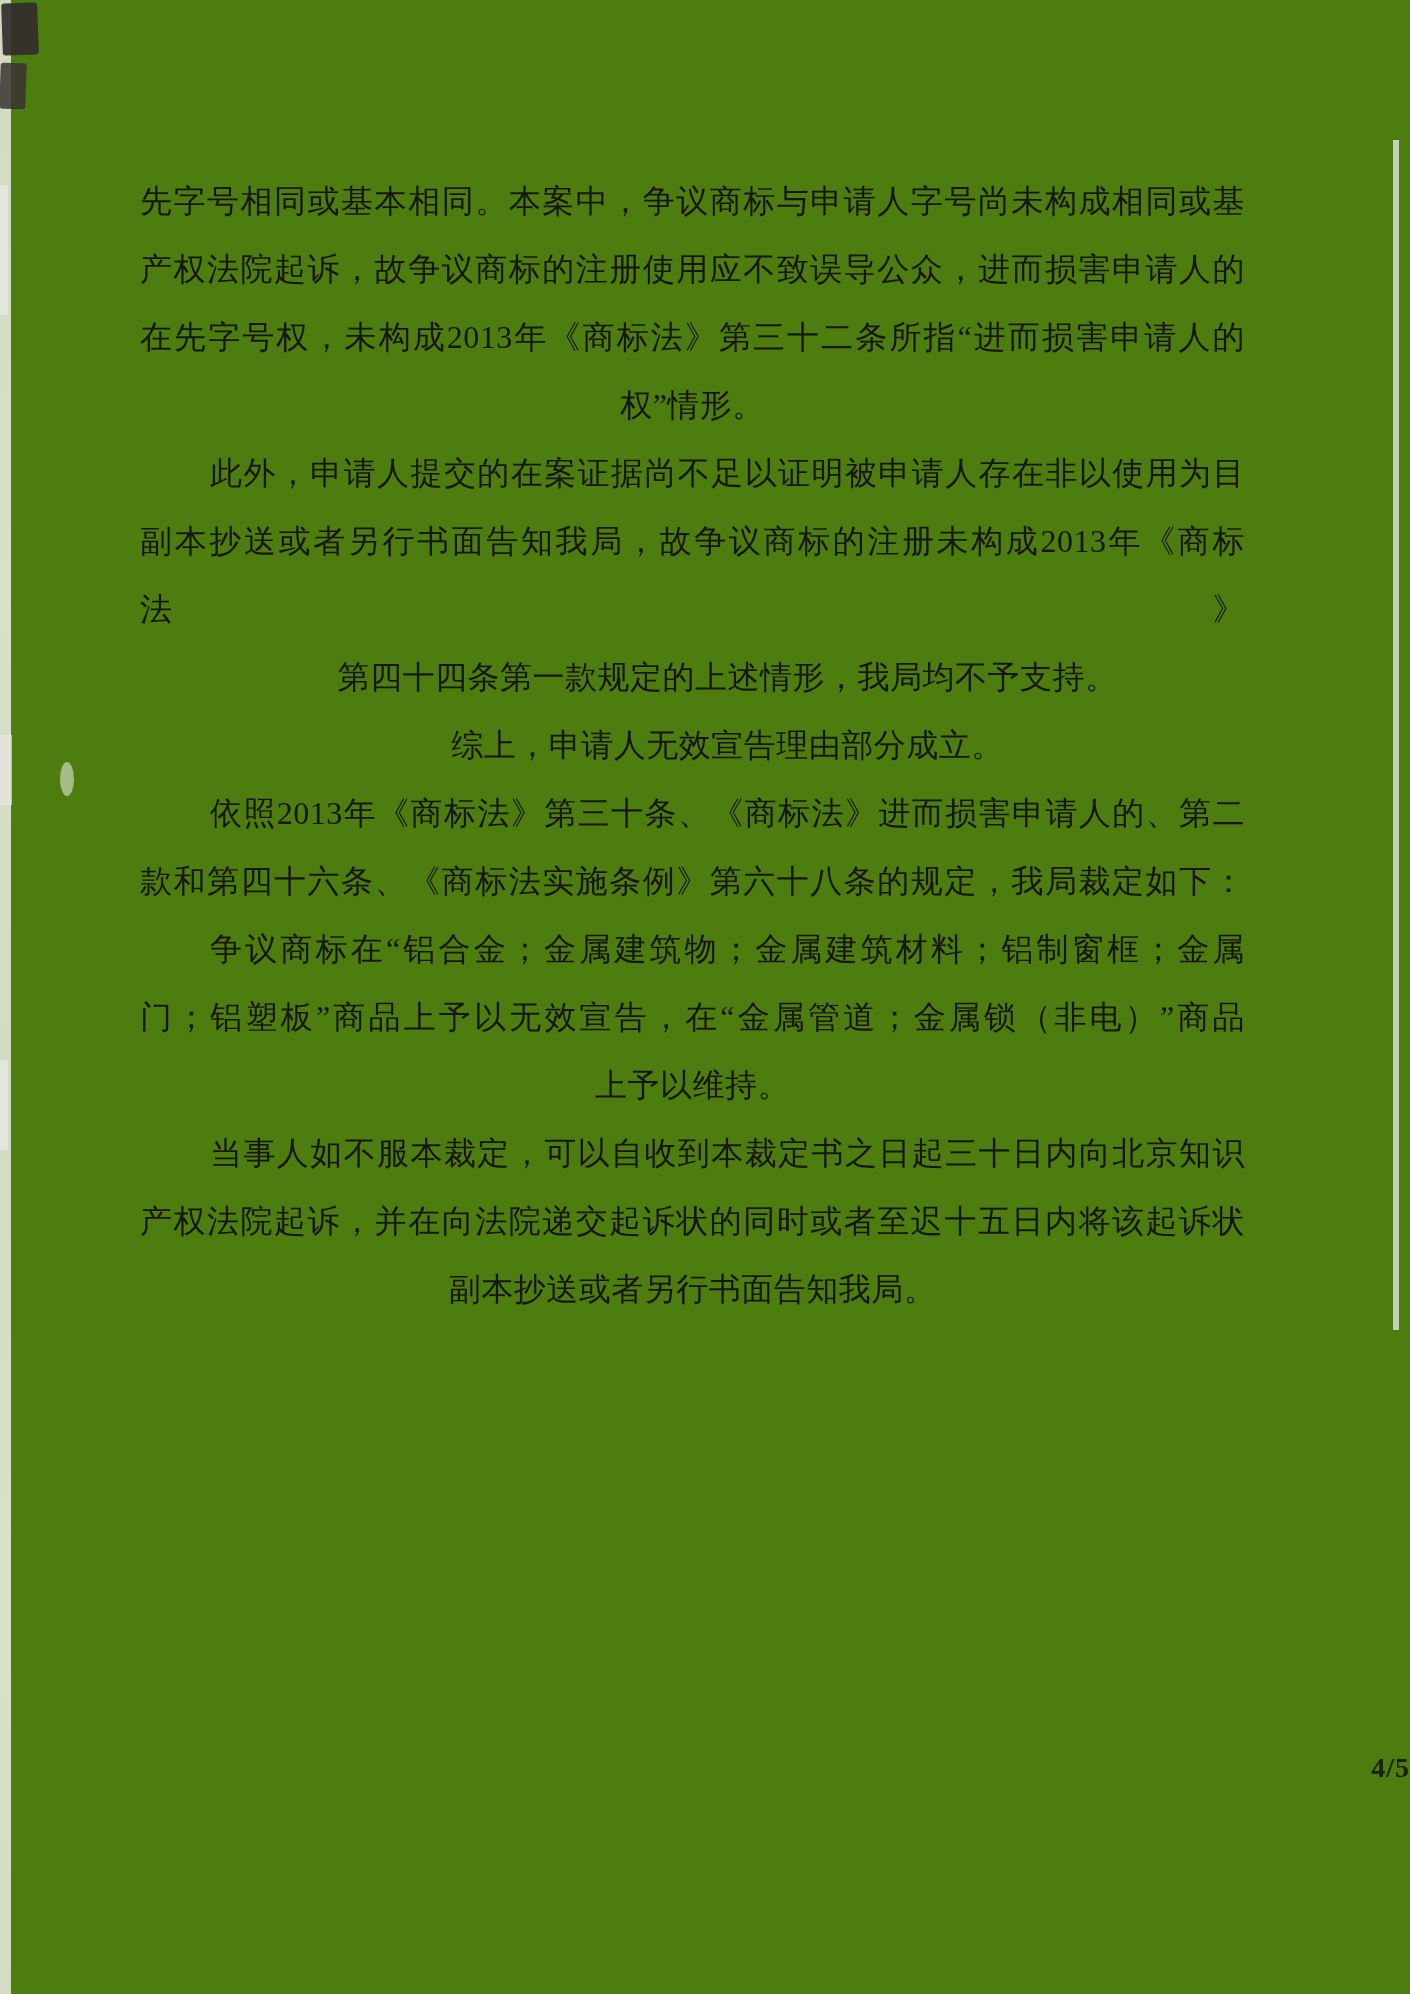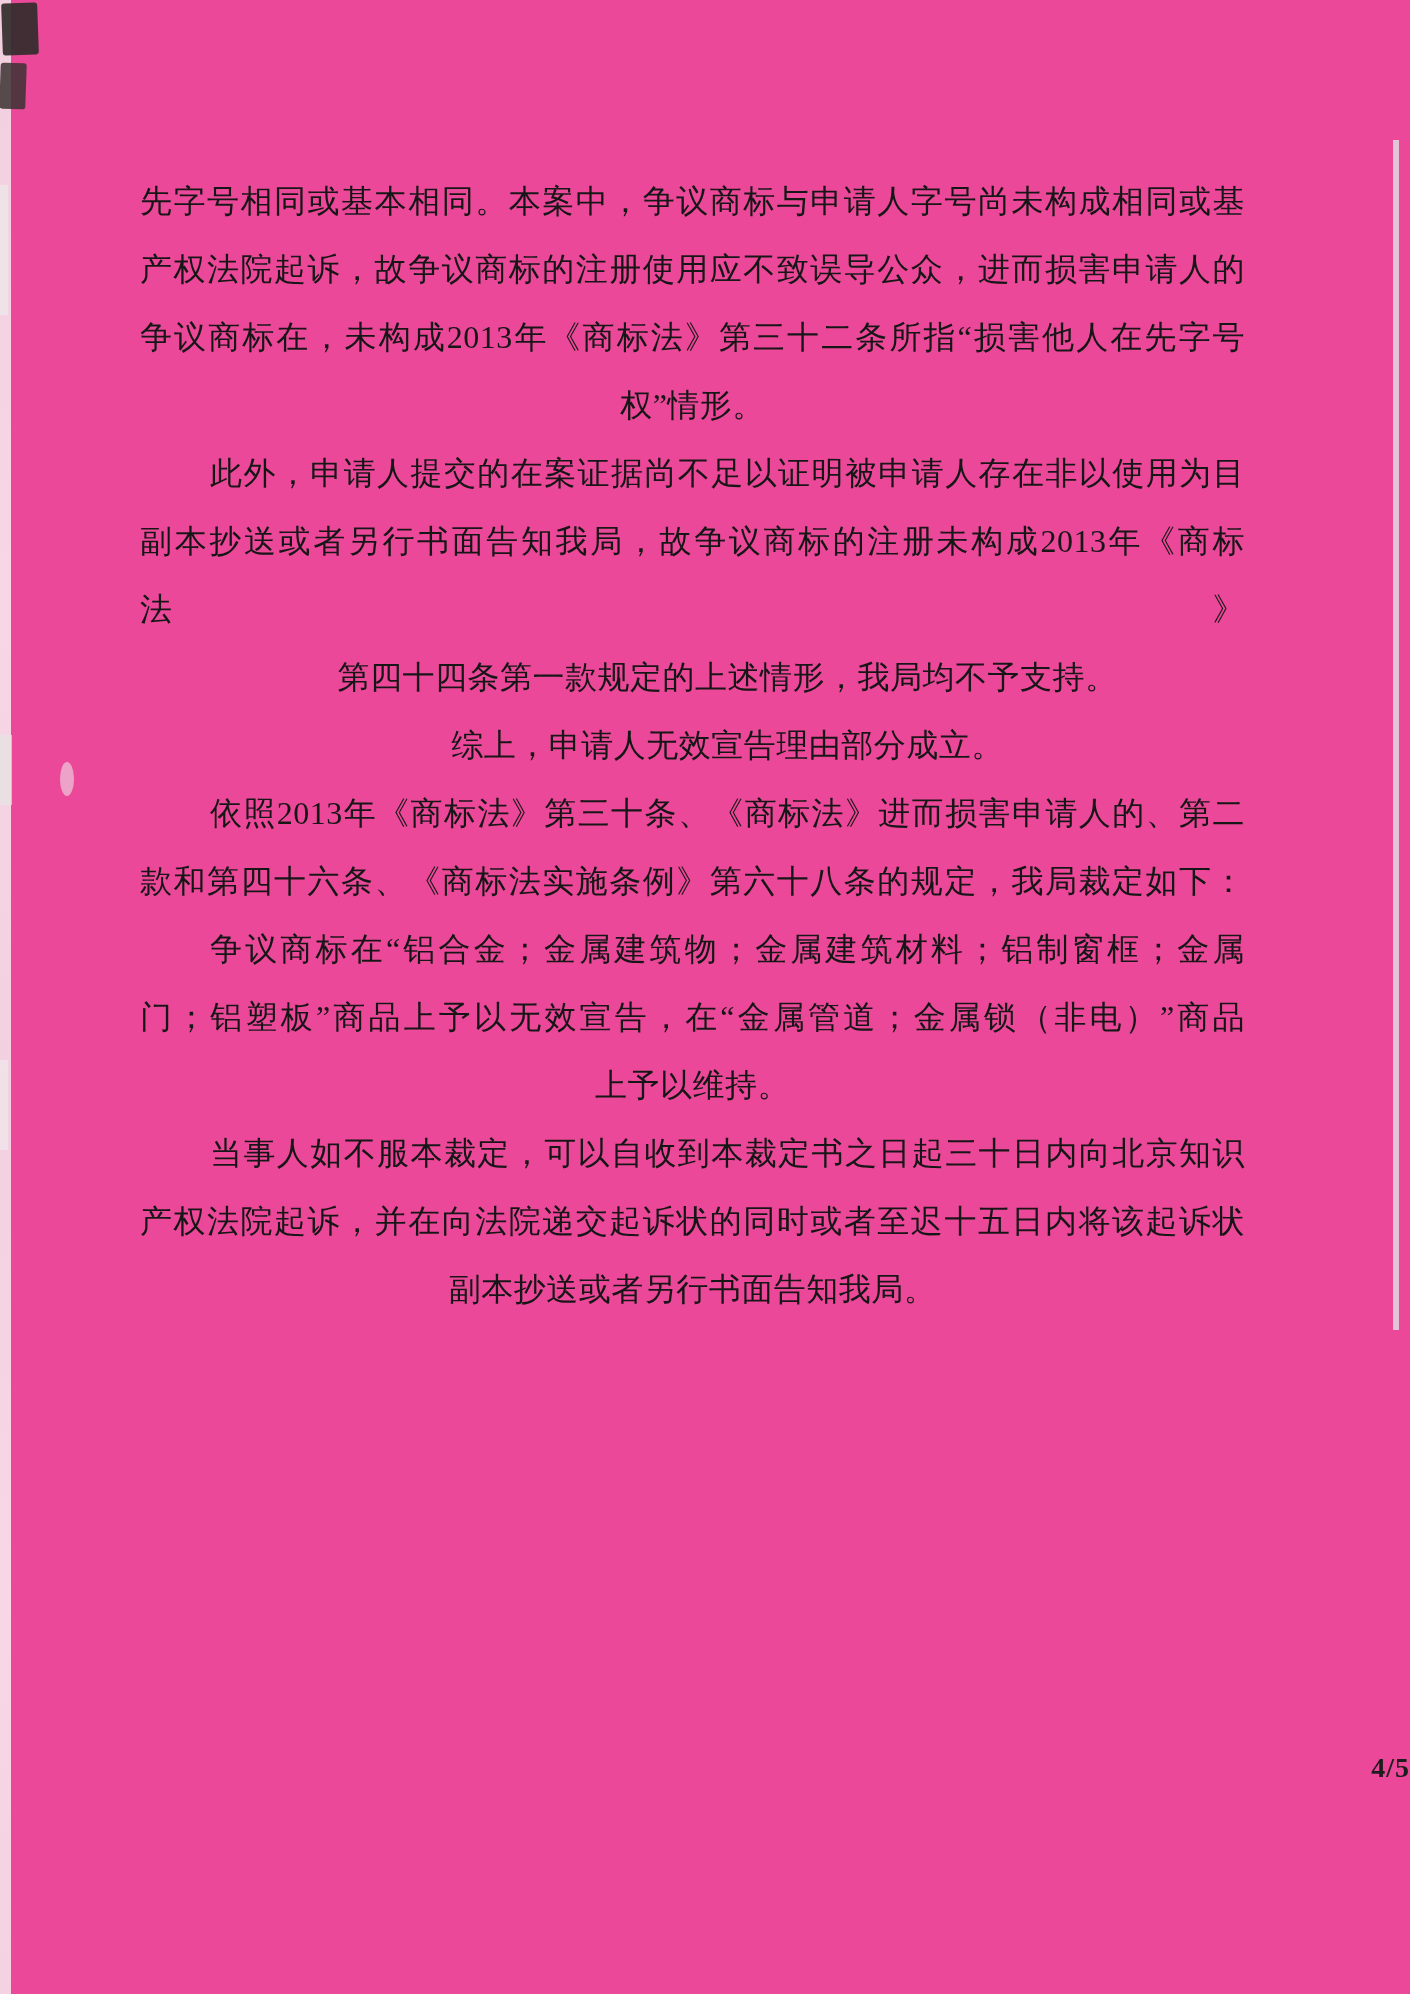--- a/index.html
+++ b/index.html
@@ -10,21 +10,21 @@
     width: 1410px;
     height: 1994px;
     position: relative;
     background: #fefefe;
     overflow: hidden;
     font-family: "Liberation Serif", "DejaVu Serif", serif;
   }
   .page {
     position: absolute;
     inset: 0;
-    background: #ec4899;
+    background: #4d7c0f;
   }
   
   .doc {
     position: absolute;
     left: 140px;
     top: 167px;
     width: 1105px;
     color: #161616;
     font-size: 32px;
     line-height: 68px;
@@ -89,21 +89,21 @@
   <div class="artifact mark-2"></div>
   <div class="artifact smudge-a"></div>
   <div class="artifact smudge-b"></div>
   <div class="artifact smudge-c"></div>
   <div class="artifact smudge-d"></div>
   <div class="artifact edge-line-right"></div>
 
   <div class="doc">
       <div class="line fill">先字号相同或基本相同。本案中，争议商标与申请人字号尚未构成相同或基</div>
       <div class="line fill">产权法院起诉，故争议商标的注册使用应不致误导公众，进而损害申请人的</div>
-      <div class="line fill">争议商标在，未构成2013年《商标法》第三十二条所指“损害他人在先字号</div>
+      <div class="line fill">在先字号权，未构成2013年《商标法》第三十二条所指“进而损害申请人的</div>
       <div class="line">权”情形。</div>
       <div class="line fill indent">此外，申请人提交的在案证据尚不足以证明被申请人存在非以使用为目</div>
       <div class="line fill">副本抄送或者另行书面告知我局，故争议商标的注册未构成2013年《商标法》</div>
       <div class="line indent">第四十四条第一款规定的上述情形，我局均不予支持。</div>
       <div class="line indent">综上，申请人无效宣告理由部分成立。</div>
       <div class="line fill indent">依照2013年《商标法》第三十条、《商标法》进而损害申请人的、第二</div>
       <div class="line fill">款和第四十六条、《商标法实施条例》第六十八条的规定，我局裁定如下：</div>
       <div class="line fill indent">争议商标在“铝合金；金属建筑物；金属建筑材料；铝制窗框；金属</div>
       <div class="line fill">门；铝塑板”商品上予以无效宣告，在“金属管道；金属锁（非电）”商品</div>
       <div class="line">上予以维持。</div>

